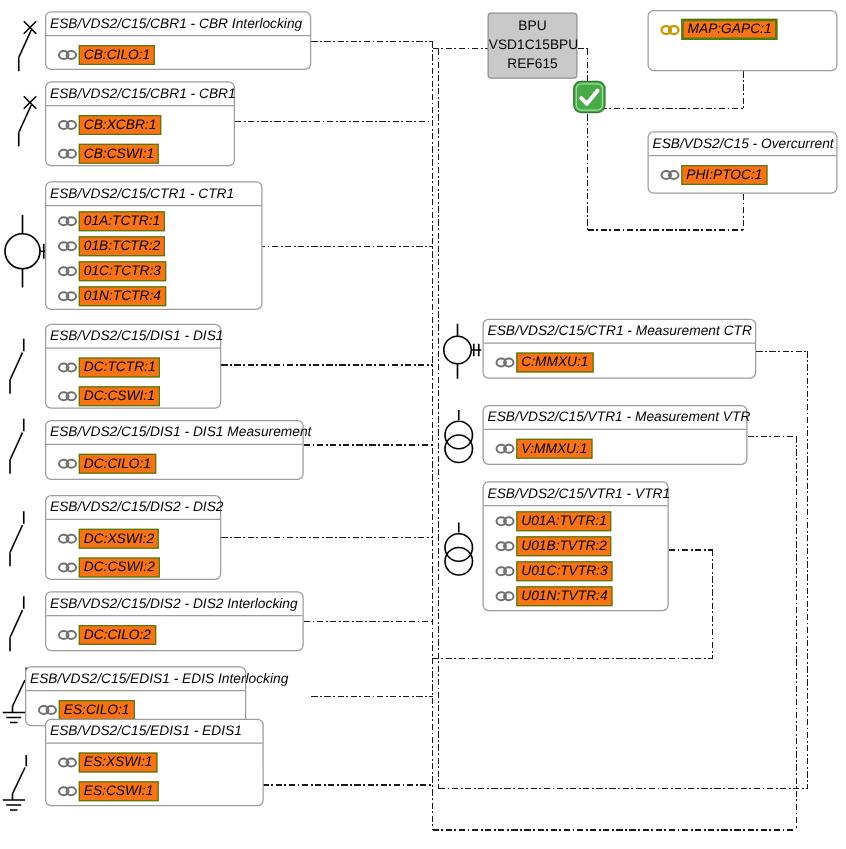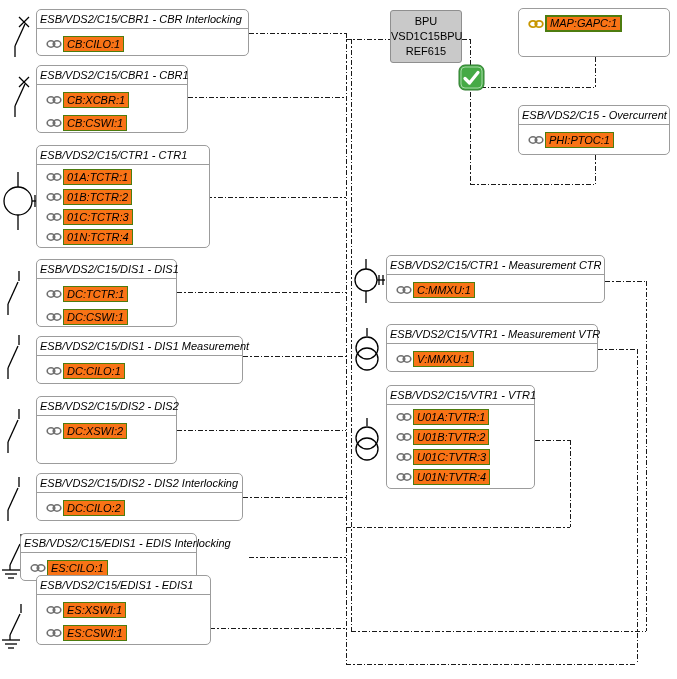--- a/index.html
+++ b/index.html
@@ -285,20 +285,29 @@
     <div class="node-title">ESB/VDS2/C15/DIS2 - DIS2</div>
     <div class="ln-row">
         <svg class="chain" viewBox="0 0 16 10">
           <g stroke="#707070" stroke-width="1.6" fill="none">
             <ellipse cx="5" cy="5" rx="3.8" ry="3.2"></ellipse>
             <ellipse cx="11" cy="5" rx="3.8" ry="3.2"></ellipse>
           </g>
         </svg>
       <span class="ln-badge">DC:XSWI:2</span>
       </div>
+    <div class="ln-row">
+        <svg class="chain" viewBox="0 0 16 10">
+          <g stroke="#707070" stroke-width="1.6" fill="none">
+            <ellipse cx="5" cy="5" rx="3.8" ry="3.2"></ellipse>
+            <ellipse cx="11" cy="5" rx="3.8" ry="3.2"></ellipse>
+          </g>
+        </svg>
+      <span class="ln-badge">DC:CSWI:2</span>
+      </div>
   </div>
 
   <div class="node-box" style="left:36px;top:473px;width:207px;height:48px">
     <div class="node-title">ESB/VDS2/C15/DIS2 - DIS2 Interlocking</div>
     <div class="ln-row">
         <svg class="chain" viewBox="0 0 16 10">
           <g stroke="#707070" stroke-width="1.6" fill="none">
             <ellipse cx="5" cy="5" rx="3.8" ry="3.2"></ellipse>
             <ellipse cx="11" cy="5" rx="3.8" ry="3.2"></ellipse>
           </g>

